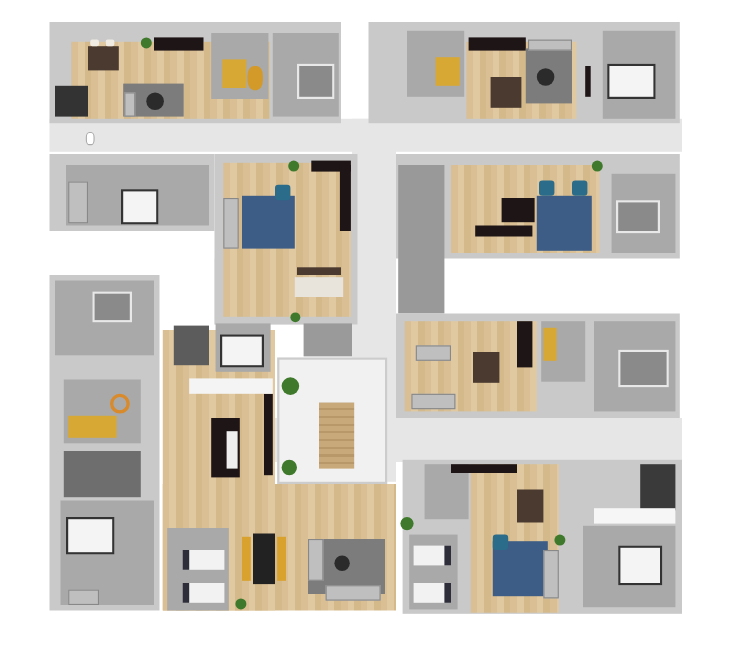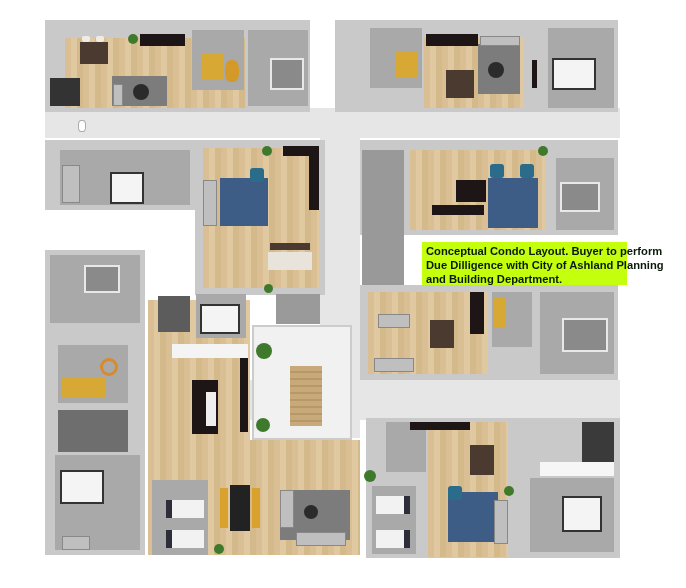--- a/index.html
+++ b/index.html
@@ -104,25 +104,20 @@
   <div class="abs wood" style="left:368px;top:292px;width:120px;height:82px;"></div>
   <div class="abs sofa" style="left:378px;top:314px;width:32px;height:14px;"></div>
   <div class="abs sofa" style="left:374px;top:358px;width:40px;height:14px;"></div>
   <div class="abs table" style="left:430px;top:320px;width:24px;height:28px;"></div>
   <div class="abs dark" style="left:470px;top:292px;width:14px;height:42px;"></div>
   <div class="abs carpet" style="left:492px;top:292px;width:40px;height:55px;"></div>
   <div class="abs bedy" style="left:494px;top:298px;width:12px;height:30px;"></div>
   <div class="abs carpet" style="left:540px;top:292px;width:74px;height:82px;"></div>
   <div class="abs bedg" style="left:562px;top:318px;width:46px;height:34px;"></div>
 
-  <div class="note">
-    <div>Conceptual Condo Layout. Buyer to perform</div>
-    <div>Due Dilligence with City of Ashland Planning</div>
-    <div>and Building Department.</div>
-  </div>
 
   <div class="abs wall" style="left:45px;top:250px;width:100px;height:305px;"></div>
   <div class="abs carpet" style="left:50px;top:255px;width:90px;height:68px;"></div>
   <div class="abs bedg" style="left:84px;top:265px;width:36px;height:28px;"></div>
   <div class="abs carpet" style="left:58px;top:345px;width:70px;height:58px;"></div>
   <div class="abs bedy" style="left:62px;top:378px;width:44px;height:20px;"></div>
   <div class="abs" style="left:100px;top:358px;width:18px;height:18px;border-radius:50%;border:3px solid #d98a2a;"></div>
   <div class="abs tile" style="left:58px;top:410px;width:70px;height:42px;background:#6e6e6e;"></div>
   <div class="abs carpet" style="left:55px;top:455px;width:85px;height:95px;"></div>
   <div class="abs bed" style="left:60px;top:470px;width:44px;height:34px;"></div>

